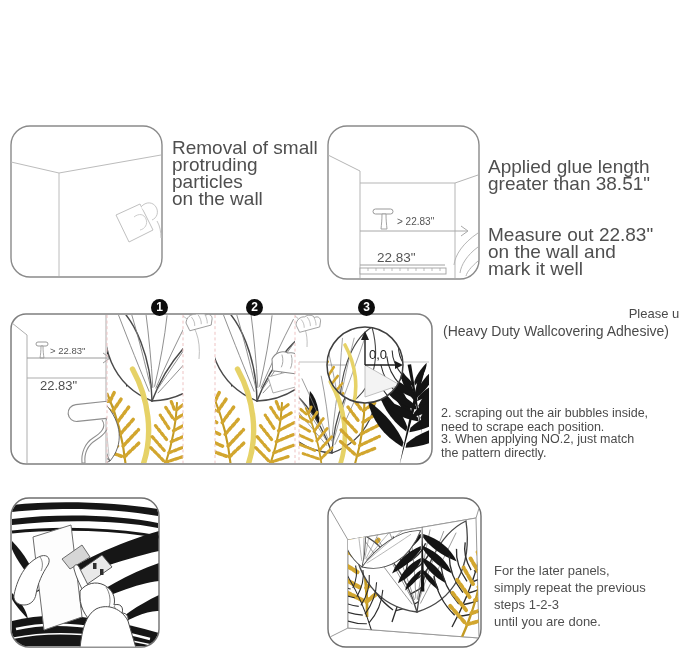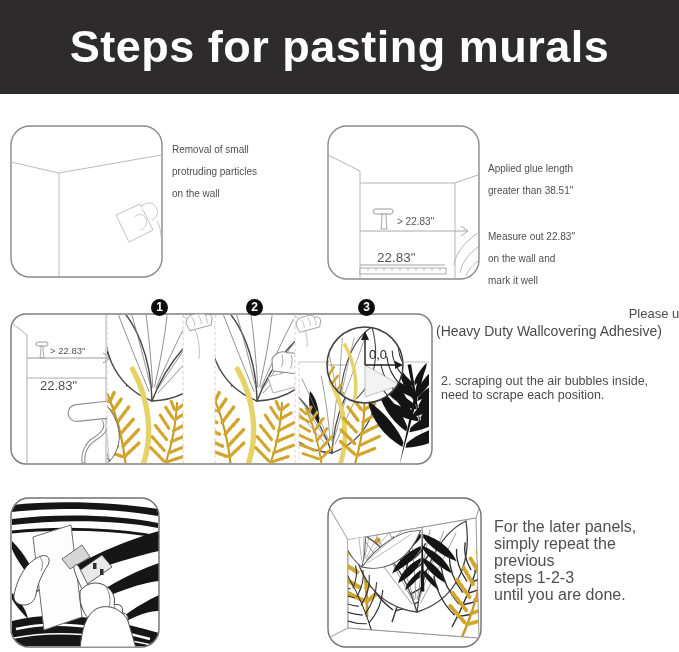--- a/index.html
+++ b/index.html
@@ -2,26 +2,26 @@
 <html><head>
 <meta charset="utf-8">
 <style>
   html,body{margin:0;padding:0;background:#ffffff;}
   .page{position:relative;width:679px;height:652px;background:#fff;overflow:hidden;
         font-family:"Liberation Sans",sans-serif;}
   .header{position:absolute;left:0;top:0;width:679px;height:94px;background:#2d2b2b;
           display:flex;align-items:center;justify-content:center;}
   .header h1{margin:0;color:#ffffff;font-size:45px;font-weight:bold;letter-spacing:.5px;}
   .panel{position:absolute;}
-  .cap{position:absolute;color:#4f4f4f;font-size:10px;line-height:22px;white-space:pre-line;}
-  .cap.small{font-size:16px;line-height:17px;}
+  .cap{position:absolute;color:#4f4f4f;font-size:19px;line-height:17px;white-space:pre-line;}
+  .cap.small{font-size:13px;line-height:17px;margin-top:44px;}
   .badge{position:absolute;width:17px;height:17px;border-radius:50%;background:#0d0d0d;
          color:#fff;font-size:12px;font-weight:bold;text-align:center;line-height:17px;}
   .note-head{position:absolute;left:453px;width:240px;color:#4a4a4a;font-size:13px;text-align:right;}
-  .note-sub{position:absolute;left:436px;width:240px;color:#4a4a4a;font-size:14px;text-align:left;}
+  .note-sub{position:absolute;left:436px;width:240px;color:#4a4a4a;font-size:14px;text-align:center;}
   .inst{position:absolute;left:441px;width:238px;color:#4a4a4a;font-size:12.5px;line-height:13.5px;white-space:pre-line;}
   svg text{font-family:"Liberation Sans",sans-serif;}
 </style>
 </head>
 <body>
 
 <svg width="0" height="0" style="position:absolute" aria-hidden="true">
   <defs>
     <g id="m-fan">
       <path d="M0,0 C-28,-6 -44,-30 -42,-64 C-20,-56 -5,-26 0,0 Z" fill="#fff" stroke="#4a4a4a" stroke-width="1"></path>
@@ -81,23 +81,20 @@
     </g>
     <g id="m-hand">
       <path d="M0,0 C2,-6 8,-9 13,-7 C18,-9 23,-7 25,-3 C29,-4 32,-1 31,3 L28,10 L2,10 Z" fill="#fff" stroke="#8a8a8a" stroke-width="0.9"></path>
       <path d="M8,-5 C10,-1 10,3 9,6 M16,-6 C18,-2 18,3 17,6 M24,-4 C25,0 25,4 24,7" stroke="#9a9a9a" stroke-width="0.7" fill="none"></path>
     </g>
   </defs>
 </svg>
 
 <div class="page">
 
-  <div class="header">
-    <h1>Steps for pasting murals</h1>
-  </div>
 
   <svg class="panel" style="left:10px;top:125px" width="153" height="153" viewBox="0 0 153 153">
     <rect x="1" y="1" width="151" height="151" rx="19" fill="#fff" stroke="#8a8a8a" stroke-width="1.4"></rect>
     <g stroke="#bcbcbc" stroke-width="1" fill="none">
       <path d="M1,37 L49,48"></path>
         <path d="M49,48 L151,30"></path>
         <path d="M49,48 L49,151"></path>
     </g>
     <g>
       <polygon points="106,90 130,79 143,105 119,117" fill="#fff" stroke="#c0c0c0" stroke-width="1"></polygon>
@@ -263,22 +260,24 @@
       </g>
     </g>
   </svg>
 
   <div class="badge" style="left:151px;top:299px">1</div>
   <div class="badge" style="left:246px;top:299px">2</div>
   <div class="badge" style="left:358px;top:299px">3</div>
 
   <div class="note-head" style="top:306px">Please use</div>
   <div class="note-sub" style="top:323px">(Heavy Duty Wallcovering Adhesive)</div>
-  <div class="inst" style="top:375px">2. scraping out the air bubbles inside,
+  <div class="inst" style="top:407px">2. scraping out the air bubbles inside,
 need to scrape each position.</div>
+  <div class="inst" style="top:433px">3. When applying NO.2, just match
+the pattern directly.</div>
 
   <svg class="panel" style="left:10px;top:497px" width="150" height="151" viewBox="0 0 150 151">
     <defs>
         <clipPath id="p4clip">
           <rect x="1.5" y="1.5" width="147" height="148" rx="18"></rect>
         </clipPath>
       </defs>
     <rect x="1" y="1" width="148" height="149" rx="18" fill="#fff" stroke="#6f6f6f" stroke-width="1.4"></rect>
     <g clip-path="url(#p4clip)">
       <g fill="#161616">

